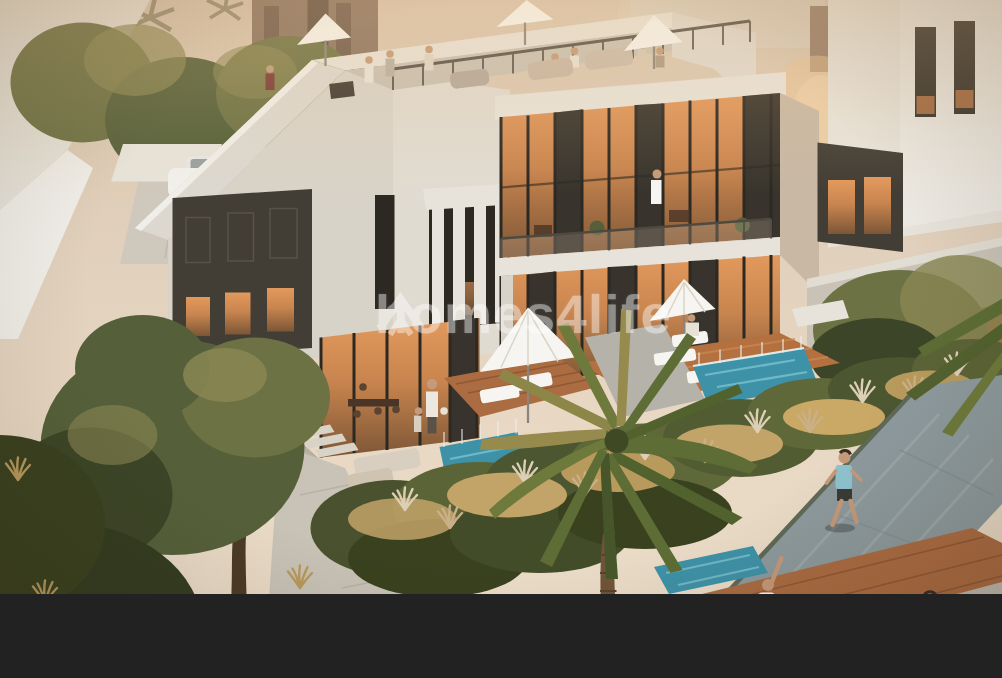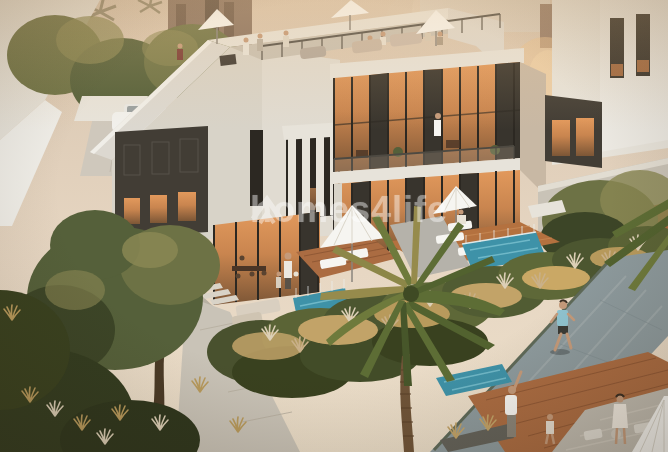--- a/index.html
+++ b/index.html
@@ -1,16 +1,16 @@
 <!DOCTYPE html>
 <html style="--c-sky-top: #d8c5af; --c-sky-mid: #e7d7c3; --c-glow-haze: #ecc391; --c-wall-bright: #f0eee8; --c-wall-white: #e7e3da; --c-wall-light: #d8d3c8; --c-wall-shadow: #c3bcae; --c-wall-tan: #c8b8a4; --c-charcoal: #423d35; --c-charcoal-dark: #2c2822; --c-glass-dark: #38342d; --c-glow: #cd8550; --c-glow-bright: #e8ad6d; --c-glow-dim: #8a6244; --c-wood: #ab6c42; --c-wood-dark: #8a5432; --c-terracotta: #b4713f; --c-terracotta-light: #c98a55; --c-pool: #3e92a8; --c-pool-light: #7cc2cf; --c-path: #8d9a9d; --c-path-light: #a7b1b1; --c-stone: #c9c3b7; --c-green-dark: #3c4527; --c-green: #55603a; --c-olive: #6d7245; --c-green-light: #8a8753; --c-gold: #c2a368; --c-plume: #dccfb6; --c-trunk: #6f5438; --c-skin: #c49a7a; --c-teal-shirt: #8fc3cf; --c-white: #f6f5f1; --c-red-shirt: #7a3b35;"><head>
 <meta charset="utf-8">
 <style>
   html,body{margin:0;padding:0;background:#222;}
-  .stage{position:relative;width:668px;height:452px;overflow:hidden;
+  .stage{position:relative;width:668px;height:396px;overflow:hidden;
          font-family:"Liberation Sans",sans-serif;background:var(--c-sky-mid,#e6d6c2);}
   .stage svg{position:absolute;inset:0;display:block;}
   
   .ww{fill:var(--c-wall-bright)} .w1{fill:var(--c-wall-white)} .w2{fill:var(--c-wall-light)} .wt{fill:var(--c-wall-tan)}
   .ch{fill:var(--c-charcoal)} .cd{fill:var(--c-charcoal-dark)} .gd{fill:var(--c-glass-dark)}
   .wood{fill:var(--c-wood)} .terr{fill:var(--c-terracotta)}
   .pool{fill:var(--c-pool)} .pth{fill:var(--c-path)} .stn{fill:var(--c-stone)}
   .g1{fill:var(--c-green-dark)} .g2{fill:var(--c-green)} .g3{fill:var(--c-olive)} .g4{fill:var(--c-green-light)}
   .gold{fill:var(--c-gold)} .wht{fill:var(--c-white)} .skin{fill:var(--c-skin)}
   .mull{stroke:var(--c-charcoal-dark);stroke-width:2;fill:none}

